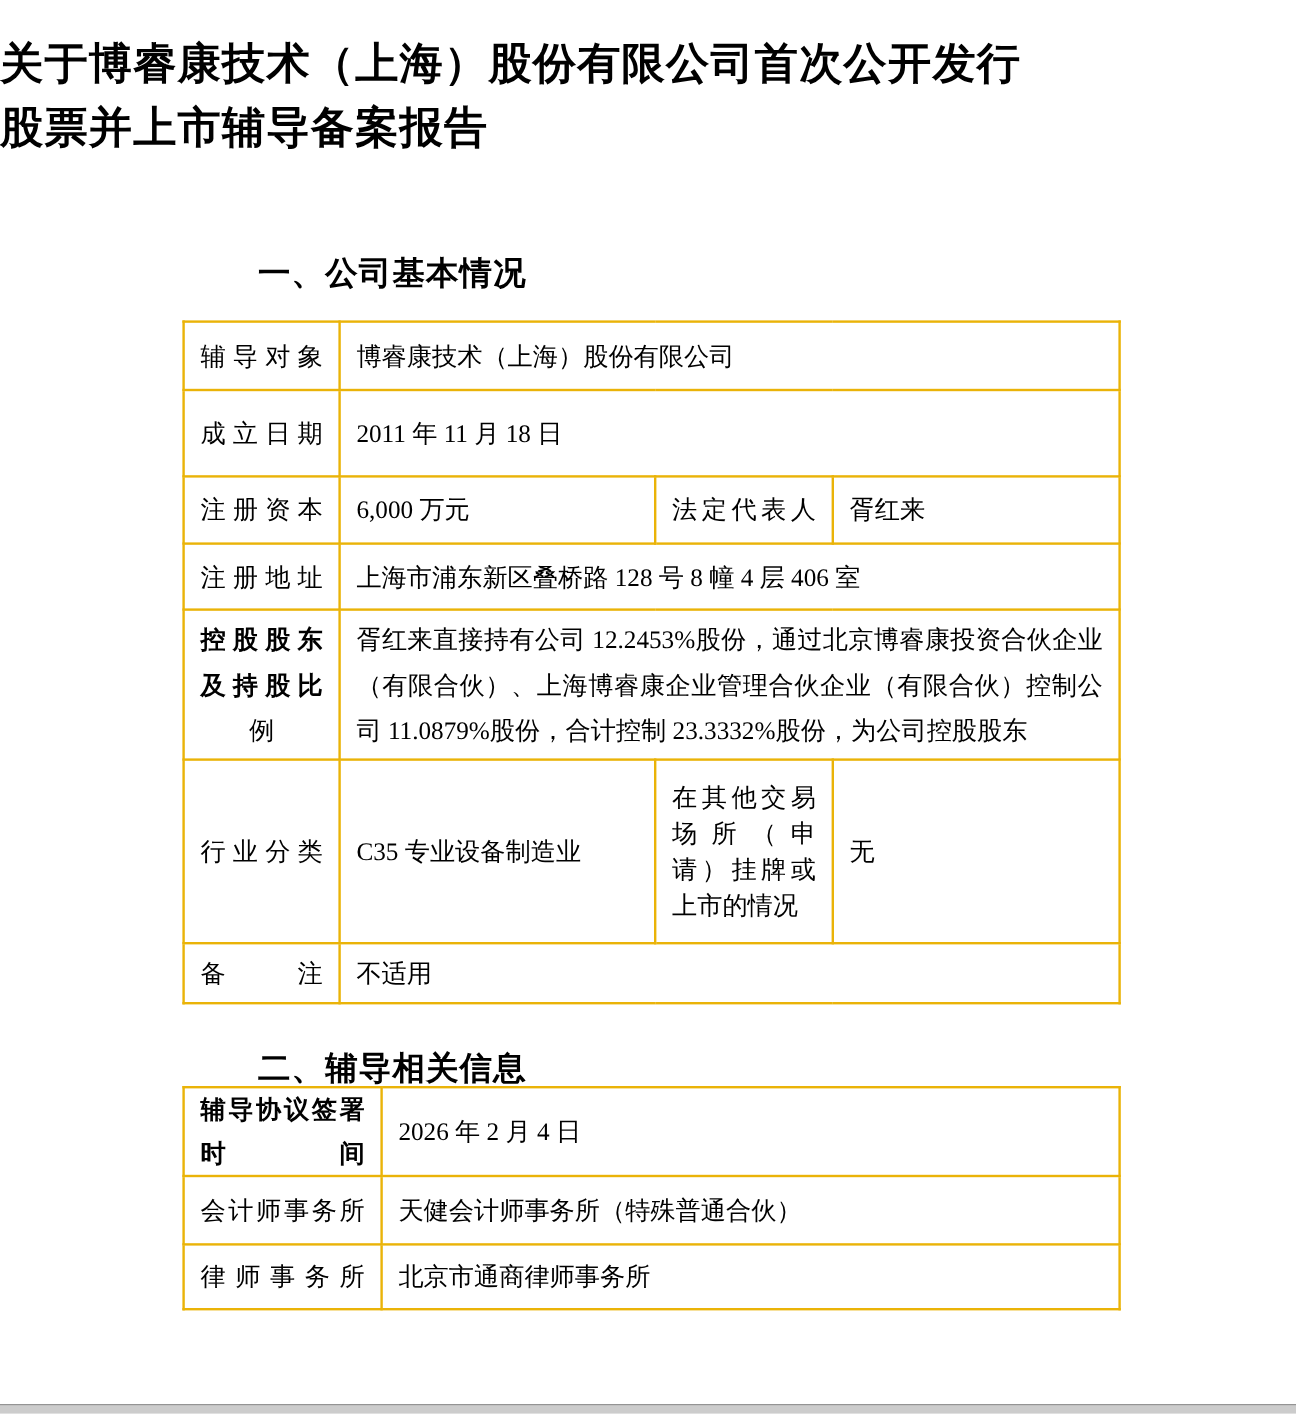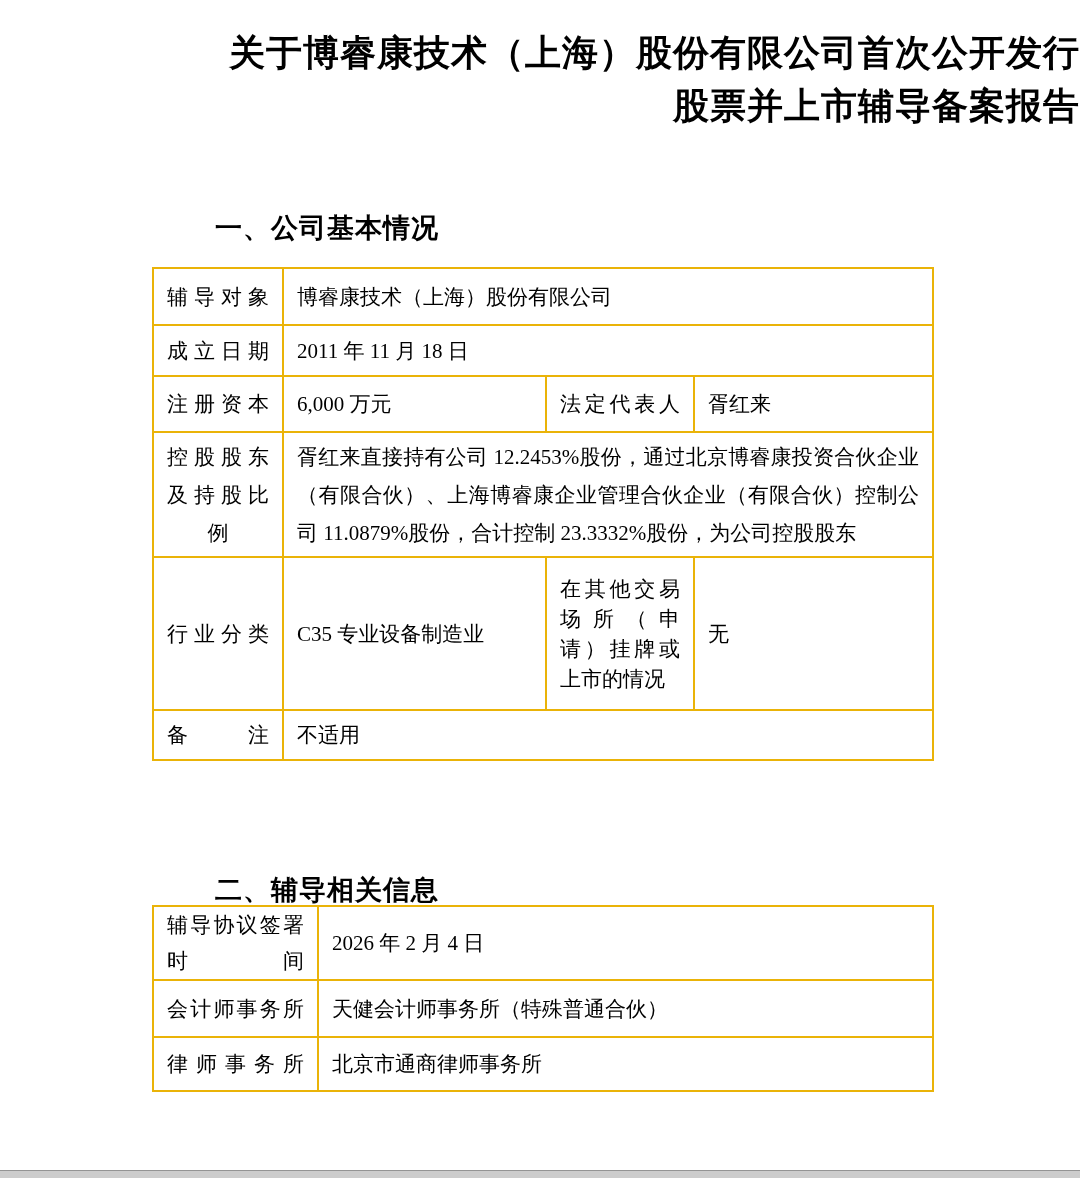--- a/index.html
+++ b/index.html
@@ -13,21 +13,21 @@
     position: relative;
     overflow: hidden;
     font-family: "Liberation Serif", "DejaVu Serif", serif;
     color: #000;
   }
   .doc-title {
     position: absolute;
     top: 26px;
     left: 0;
     width: 1080px;
-    text-align: right;
+    text-align: left;
     font-family: "Liberation Sans", "DejaVu Sans", sans-serif;
     font-weight: bold;
     font-size: 36px;
     line-height: 53px;
     letter-spacing: 1px;
   }
   .sec-heading {
     position: absolute;
     left: 215px;
     font-family: "Liberation Sans", "DejaVu Sans", sans-serif;
@@ -61,20 +61,21 @@
     text-align-last: justify;
     padding: 0 12px;
   }
   td.val {
     text-align: left;
   }
   td.multi { padding: 0 12px; }
   td.multi .jline {
     text-align: justify;
     text-align-last: justify;
+    font-weight: bold;
   }
   td.multi .cline {
     text-align: center;
     text-align-last: center;
   }
   #table1 td.multi div { line-height: 38px; }
   #table2 td.multi div { line-height: 36px; }
 
   td.val-just {
     text-align: justify;
@@ -111,29 +112,33 @@
     <col style="width:130px">
     <col style="width:263px">
     <col style="width:148px">
     <col style="width:239px">
   </colgroup>
   <tbody>
       <tr style="height:57px">
     <td class="lbl">辅导对象</td>
     <td class="val" colspan="3">博睿康技术（上海）股份有限公司</td>
   </tr>
-  <tr style="height:51px">
+  <tr style="height:72px">
     <td class="lbl">成立日期</td>
     <td class="val" colspan="3">2011 年 11 月 18 日</td>
   </tr>
   <tr style="height:56px">
     <td class="lbl">注册资本</td>
     <td class="val">6,000 万元</td>
     <td class="lbl">法定代表人</td>
     <td class="val">胥红来</td>
+  </tr>
+  <tr style="height:55px">
+    <td class="lbl">注册地址</td>
+    <td class="val" colspan="3">上海市浦东新区叠桥路 128 号 8 幢 4 层 406 室</td>
   </tr>
   <tr style="height:125px">
     <td class="multi">
       <div class="jline">控股股东</div>
       <div class="jline">及持股比</div>
       <div class="cline">例</div>
     </td>
     <td class="val-just" colspan="3">胥红来直接持有公司 12.2453%股份，通过北京博睿康投资合伙企业（有限合伙）、上海博睿康企业管理合伙企业（有限合伙）控制公司 11.0879%股份，合计控制 23.3332%股份，为公司控股股东</td>
   </tr>
   <tr style="height:153px">

